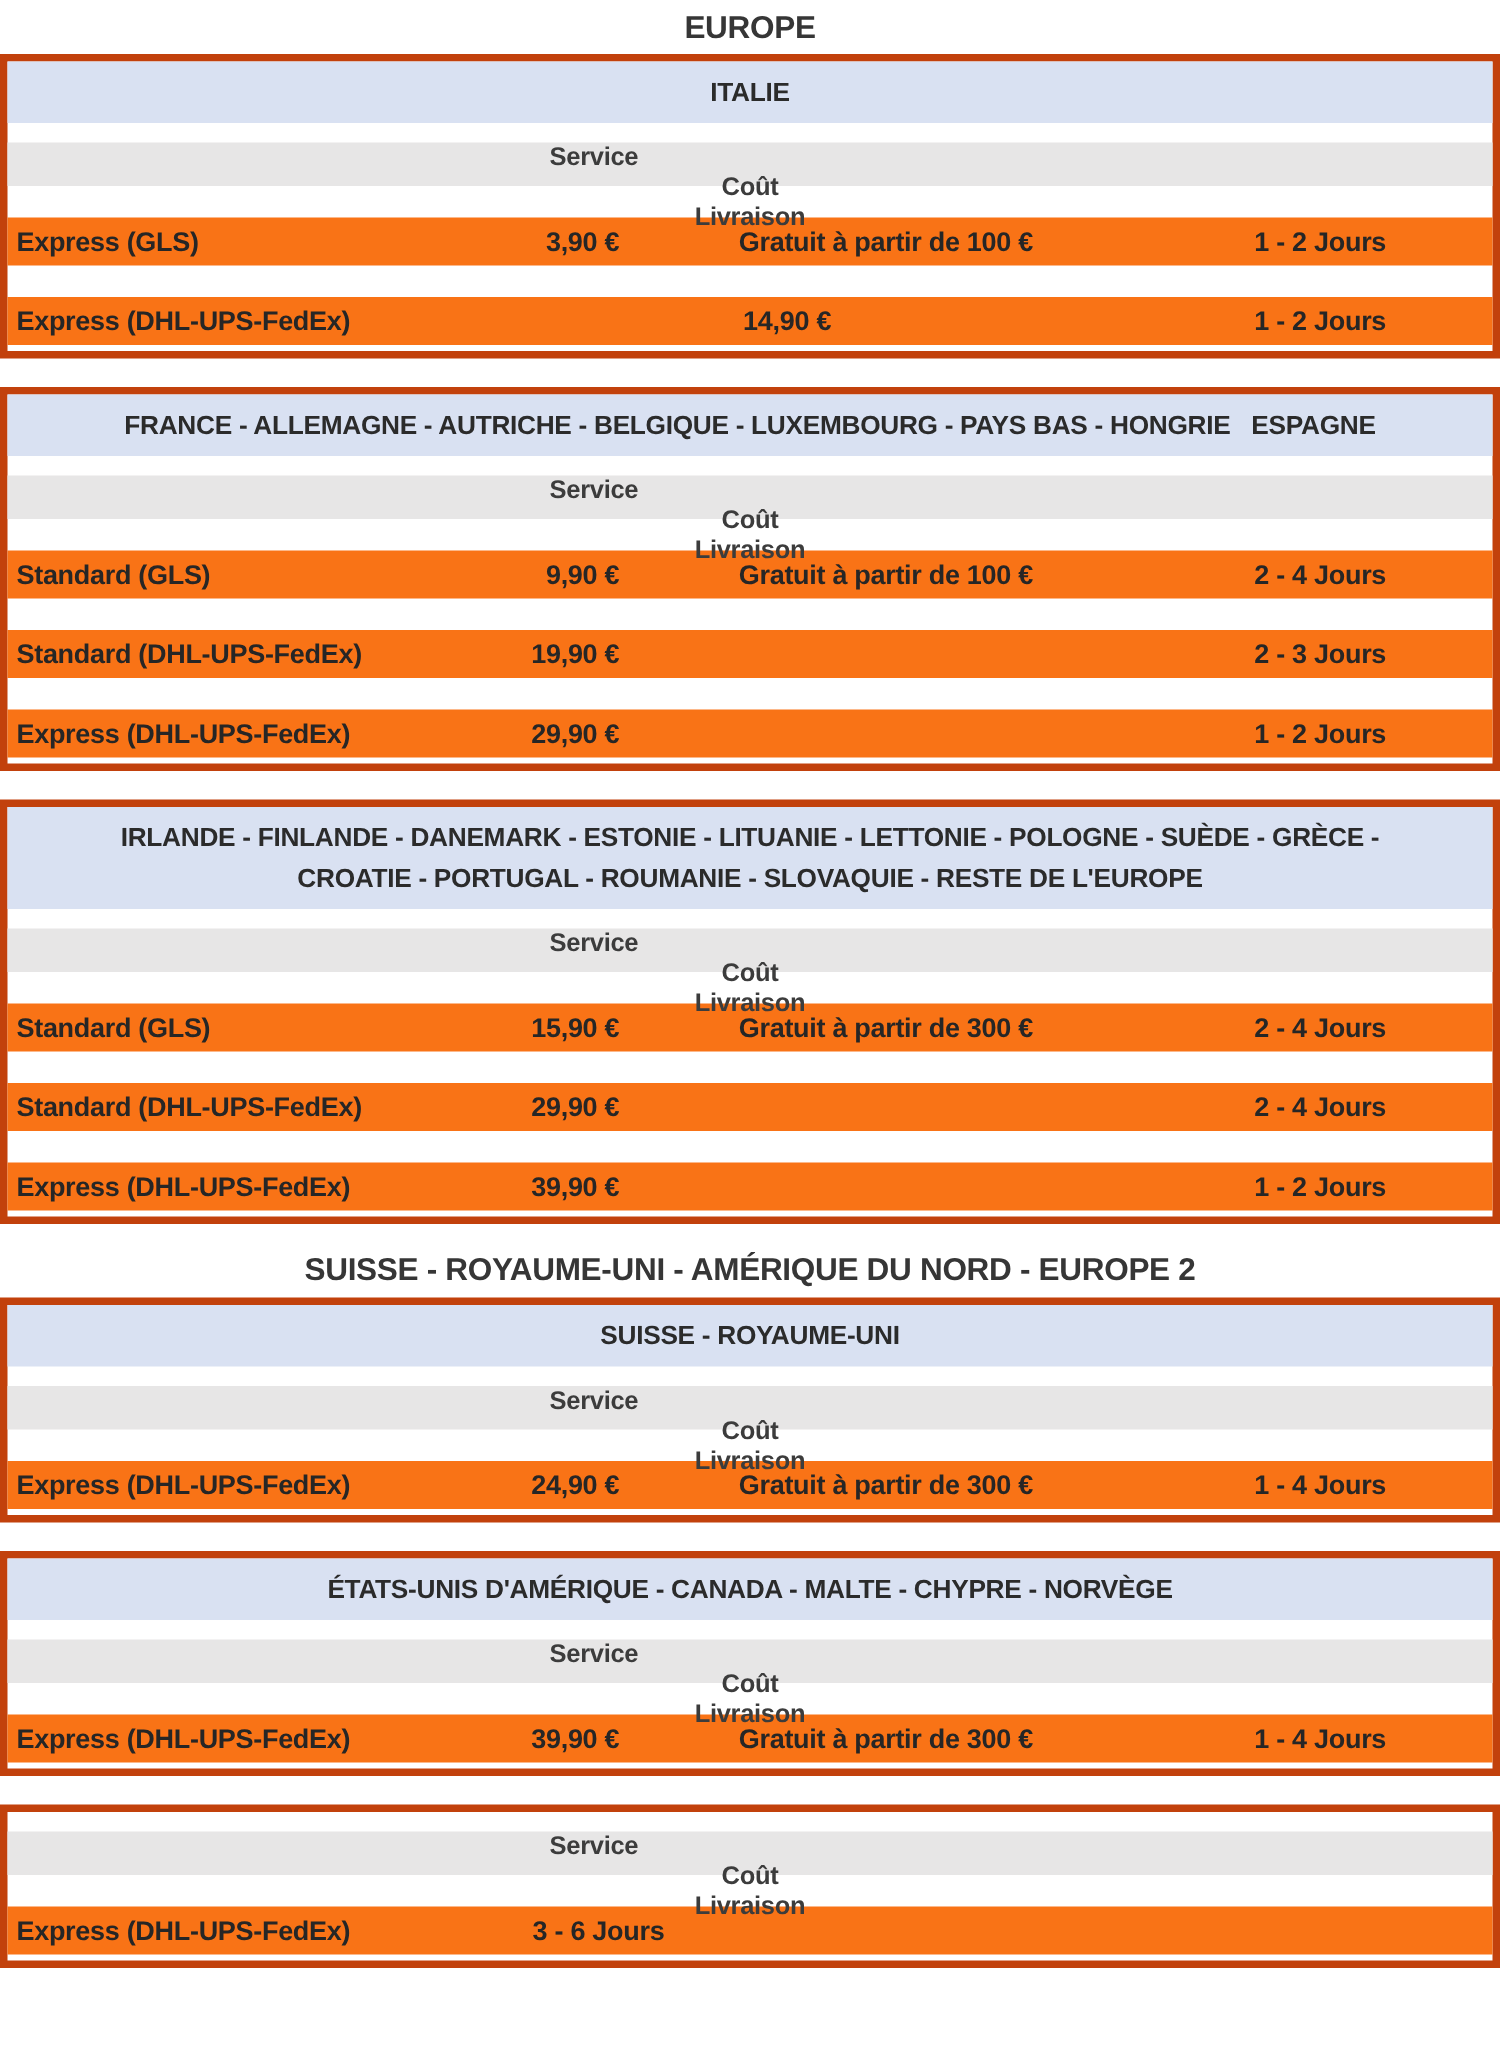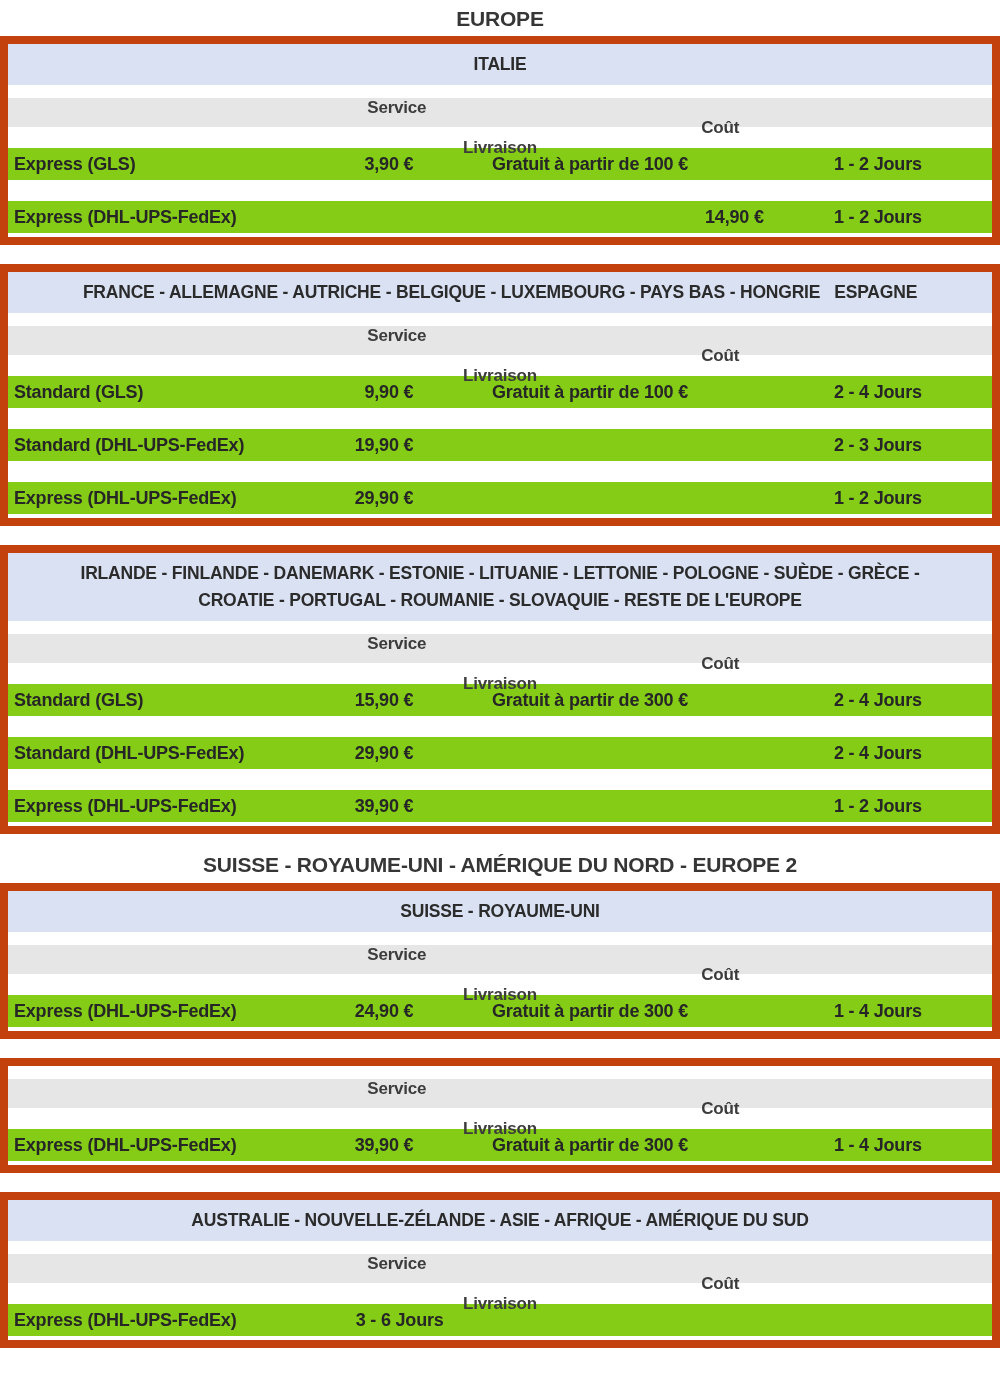--- a/index.html
+++ b/index.html
@@ -12,21 +12,21 @@
     letter-spacing: -0.2px;
   }
   .section-title {
     text-align: center;
     font-size: 21px;
     color: #363636;
   }
   .section-title.top { margin: 7px 0 5px; }
   .section-title.mid { margin: 15px 16px 6px; }
   .ship-table {
-    border: 8px solid #c2410c;
+    border: 5px solid #c2410c;
     margin-bottom: 19px;
     background: #ffffff;
   }
   .region-header {
     background: #d9e1f2;
     text-align: center;
     font-size: 17.5px;
     line-height: 27px;
     padding: 7px 6px;
     white-space: pre-line;
@@ -38,31 +38,31 @@
     background: #e7e6e6;
     height: 29px;
     margin-top: 13px;
     font-size: 17px;
     color: #3c3c3c;
     flex-direction: column;
   }
   .data-row {
     display: flex;
     align-items: center;
-    background: #84cc16;
+    background: #f97316;
     height: 32px;
     margin-top: 21px;
     font-size: 18px;
     color: #262626;
   }
   .ship-table .data-row:last-child { margin-bottom: 4px; }
   .col-service  { width: 28.2%; padding-left: 6px; text-align: left; }
   .col-price    { width: 13.3%; padding-right: 3px; text-align: right; }
   .col-free     { width: 35.3%; text-align: center; }
-  .col-merged   { width: 48.6%; text-align: right; }
+  .col-merged   { width: 48.6%; text-align: center; }
   .col-delivery { width: 23.2%; text-align: center; }
 </style>
 </head>
 <body>
 
 <div class="page">
 
   <div class="section-title top">EUROPE</div>
 
   <section class="ship-table">
@@ -151,36 +151,36 @@
     </div>
     <div class="data-row">
       <div class="col-service">Express (DHL-UPS-FedEx)</div>
       <div class="col-price">24,90 €</div>
       <div class="col-free">Gratuit à partir de 300 €</div>
       <div class="col-delivery">1 - 4 Jours</div>
     </div>
   </section>
 
   <section class="ship-table">
+    <header class="region-header">ÉTATS-UNIS D'AMÉRIQUE - CANADA - MALTE - CHYPRE - NORVÈGE</header>
     <div class="cols-row">
       <div class="col-service">Service</div>
       <div class="col-merged">Coût</div>
       <div class="col-delivery">Livraison</div>
     </div>
     <div class="data-row">
       <div class="col-service">Express (DHL-UPS-FedEx)</div>
       <div class="col-price">39,90 €</div>
       <div class="col-free">Gratuit à partir de 300 €</div>
       <div class="col-delivery">1 - 4 Jours</div>
     </div>
   </section>
 
 
   <section class="ship-table">
-    <header class="region-header">AUSTRALIE - NOUVELLE-ZÉLANDE - ASIE - AFRIQUE - AMÉRIQUE DU SUD</header>
     <div class="cols-row">
       <div class="col-service">Service</div>
       <div class="col-merged">Coût</div>
       <div class="col-delivery">Livraison</div>
     </div>
     <div class="data-row">
       <div class="col-service">Express (DHL-UPS-FedEx)</div>
       <div class="col-delivery">3 - 6 Jours</div>
     </div>
   </section>

